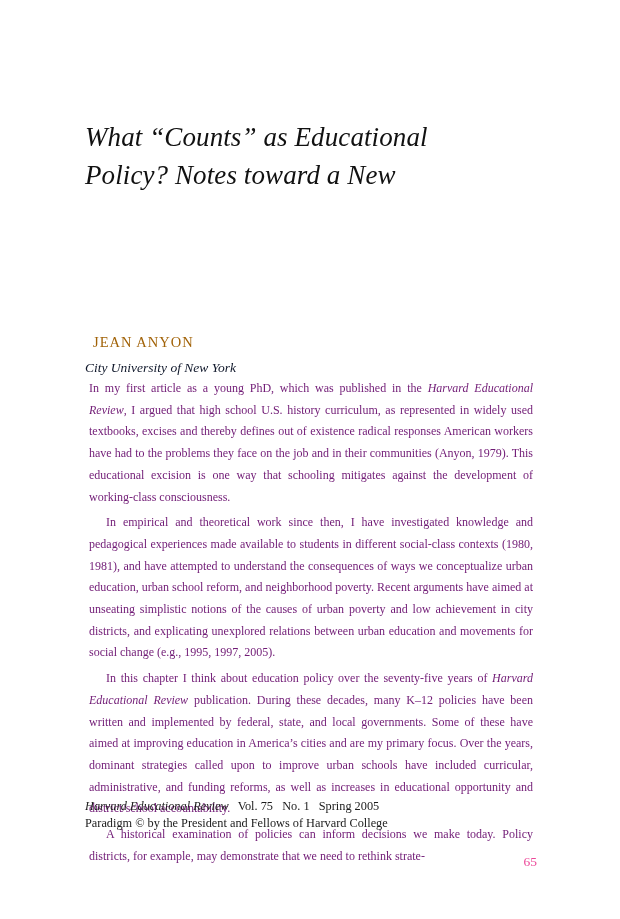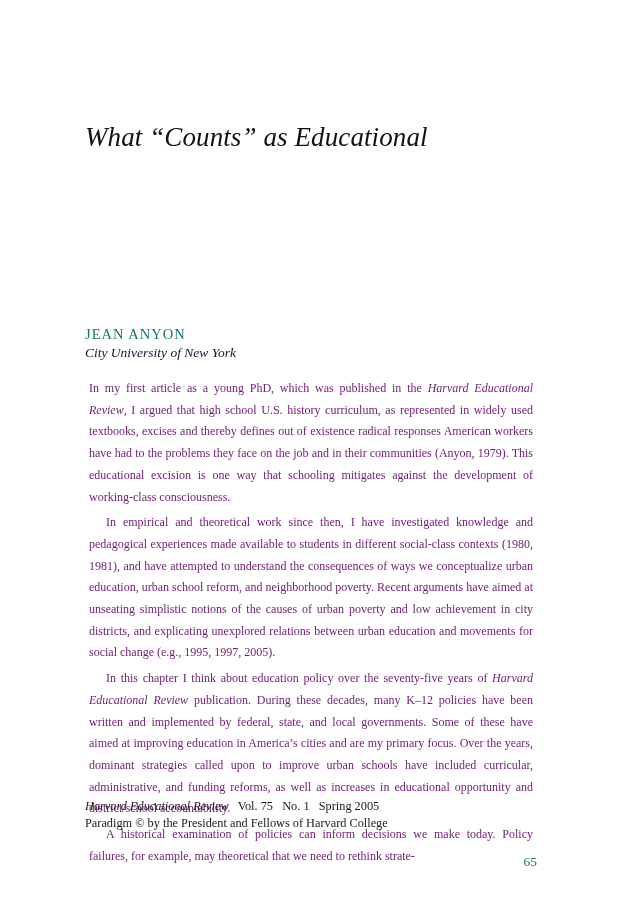--- a/index.html
+++ b/index.html
@@ -36,25 +36,25 @@
   }
 
   
   .byline-block {
     position: absolute;
     left: 85px;
     top: 325px;
     width: 420px;
   }
   .author-name {
-    margin: 0;
+    margin: 8px;
     font-size: 14.5px;
     line-height: 18px;
     letter-spacing: 1.0px;
-    color: #0f766e;
+    color: #a16207;
   }
   .author-affiliation {
     margin: 1px 0 0 0;
     font-style: italic;
     font-size: 13.5px;
     line-height: 17px;
     color: #0f172a;
   }
 
   
@@ -97,42 +97,42 @@
   .footer-line em {
     font-style: italic;
   }
 
   .page-number {
     position: absolute;
     right: 83px;
     top: 853px;
     font-size: 13.5px;
     line-height: 17px;
-    color: #15803d;
+    color: #ec4899;
   }
 </style>
 </head>
 <body>
 
 <div class="page">
 
   <div class="title-block">
-    <h1 class="article-title" id="article-title"><span>What “Counts” as Educational</span><br><br></h1>
+    <h1 class="article-title" id="article-title"><span>What “Counts” as Educational</span><br><span>Policy? Notes toward a New</span><br></h1>
   </div>
 
   <div class="byline-block">
     <p class="author-name">JEAN  ANYON</p>
     <p class="author-affiliation">City University of New York</p>
   </div>
 
   <div class="body-block" id="article-body">
       <p class="body-par"><span>In my first article as a young PhD, which was published in the </span><em>Harvard Educational Review</em><span>, I argued that high school U.S. history curriculum, as represented in widely used textbooks, excises and thereby defines out of existence radical responses American workers have had to the problems they face on the job and in their communities (Anyon, 1979). This educational excision is one way that schooling mitigates against the development of working-class consciousness.</span></p>
       <p class="body-par indented"><span>In empirical and theoretical work since then, I have investigated knowledge and pedagogical experiences made available to students in different social-class contexts (1980, 1981), and have attempted to understand the consequences of ways we conceptualize urban education, urban school reform, and neighborhood poverty. Recent arguments have aimed at unseating simplistic notions of the causes of urban poverty and low achievement in city districts, and explicating unexplored relations between urban education and movements for social change (e.g., 1995, 1997, 2005).</span></p>
       <p class="body-par indented"><span>In this chapter I think about education policy over the seventy-five years of </span><em>Harvard Educational Review</em><span> publication. During these decades, many K–12 policies have been written and implemented by federal, state, and local governments. Some of these have aimed at improving education in America’s cities and are my primary focus. Over the years, dominant strategies called upon to improve urban schools have included curricular, administrative, and funding reforms, as well as increases in educational opportunity and district/school accountability.</span></p>
-      <p class="body-par indented"><span>A historical examination of policies can inform decisions we make today. Policy failures, for example, may theoretical that we need to rethink strate-</span></p>
+      <p class="body-par indented"><span>A historical examination of policies can inform decisions we make today. Policy districts, for example, may demonstrate that we need to rethink strate-</span></p>
     </div>
 
   <div class="footer-block">
     <p class="footer-line" id="journal-citation"><em>Harvard Educational Review</em><span>   Vol. 75   No. 1   Spring 2005</span></p>
     <p class="footer-line">Paradigm © by the President and Fellows of Harvard College</p>
   </div>
 
   <div class="page-number">65</div>
 
 </div>

